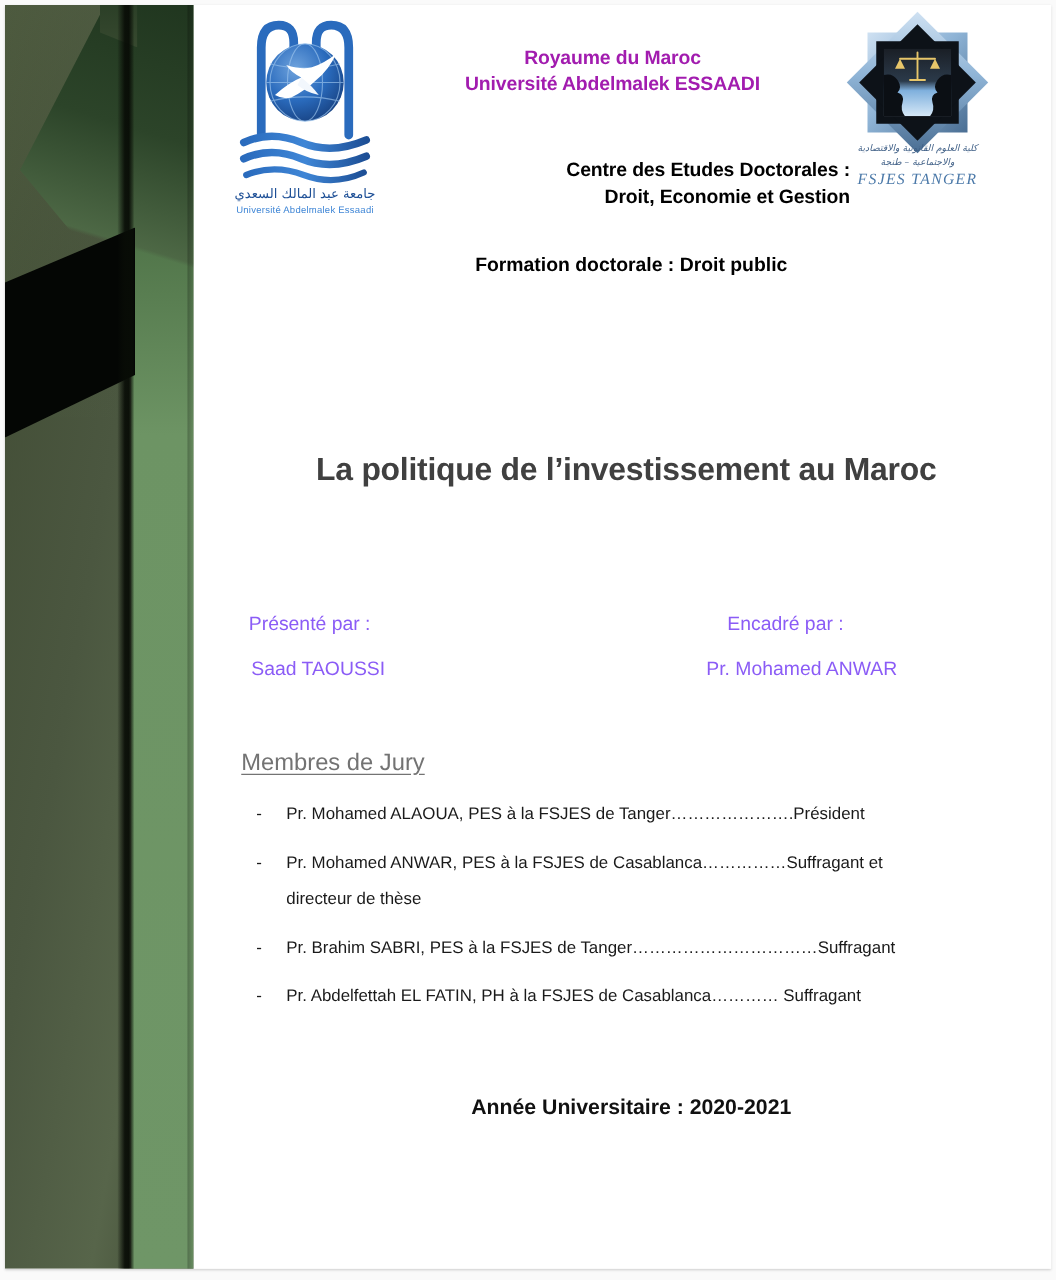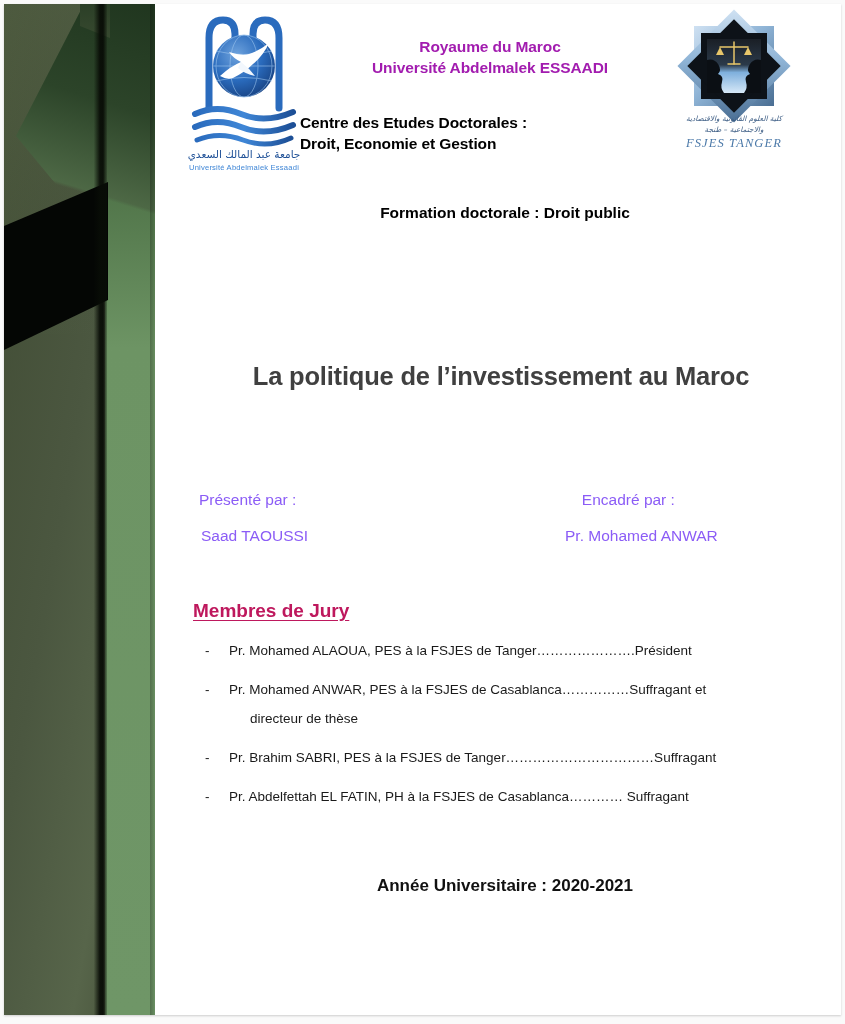--- a/index.html
+++ b/index.html
@@ -117,23 +117,23 @@
     text-align: center;
     color: #a21caf;
   }
   .hdr-line {
     font-size: 15.5px;
     font-weight: bold;
     line-height: 21px;
     letter-spacing: -0.1px;
   }
   #header-block2 {
-    position: absolute; left: 145px; top: 108px;
+    position: absolute; left: 145px; top: 122px;
     width: 380px;
-    text-align: left;
+    text-align: right;
   }
   #formation {
     position: absolute; left: 150px; top: 200px;
     width: 400px;
     text-align: center;
     font-size: 15.5px;
     font-weight: bold;
   }
 
   
@@ -170,22 +170,22 @@
   
   #jury {
     position: absolute;
     left: 0; top: 596px;
     width: 686px;
   }
   #jury-heading {
     position: absolute;
     left: 38px; top: 0;
     font-size: 19px;
-    font-weight: bold;
-    color: #be185d;
+    font-weight: normal;
+    color: #737373;
     text-decoration: underline;
     text-underline-offset: 3px;
   }
   #jury-list {
     position: absolute;
     left: 38px; top: 36px;
     width: 620px;
   }
   .jury-item {
     position: relative;
@@ -195,21 +195,21 @@
     padding-left: 36px;
     margin-bottom: 10px;
   }
   .jury-dash {
     position: absolute;
     left: 12px;
     top: 0;
     font-size: 13.5px;
     color: #1a1a1a;
   }
-  .jury-cont { display: block; margin-left: 21px; }
+  .jury-cont { display: block; }
 
   
   #year {
     position: absolute;
     left: 0; top: 850px;
     width: 686px;
     text-align: center;
     font-size: 17px;
     font-weight: bold;
     color: #111;

